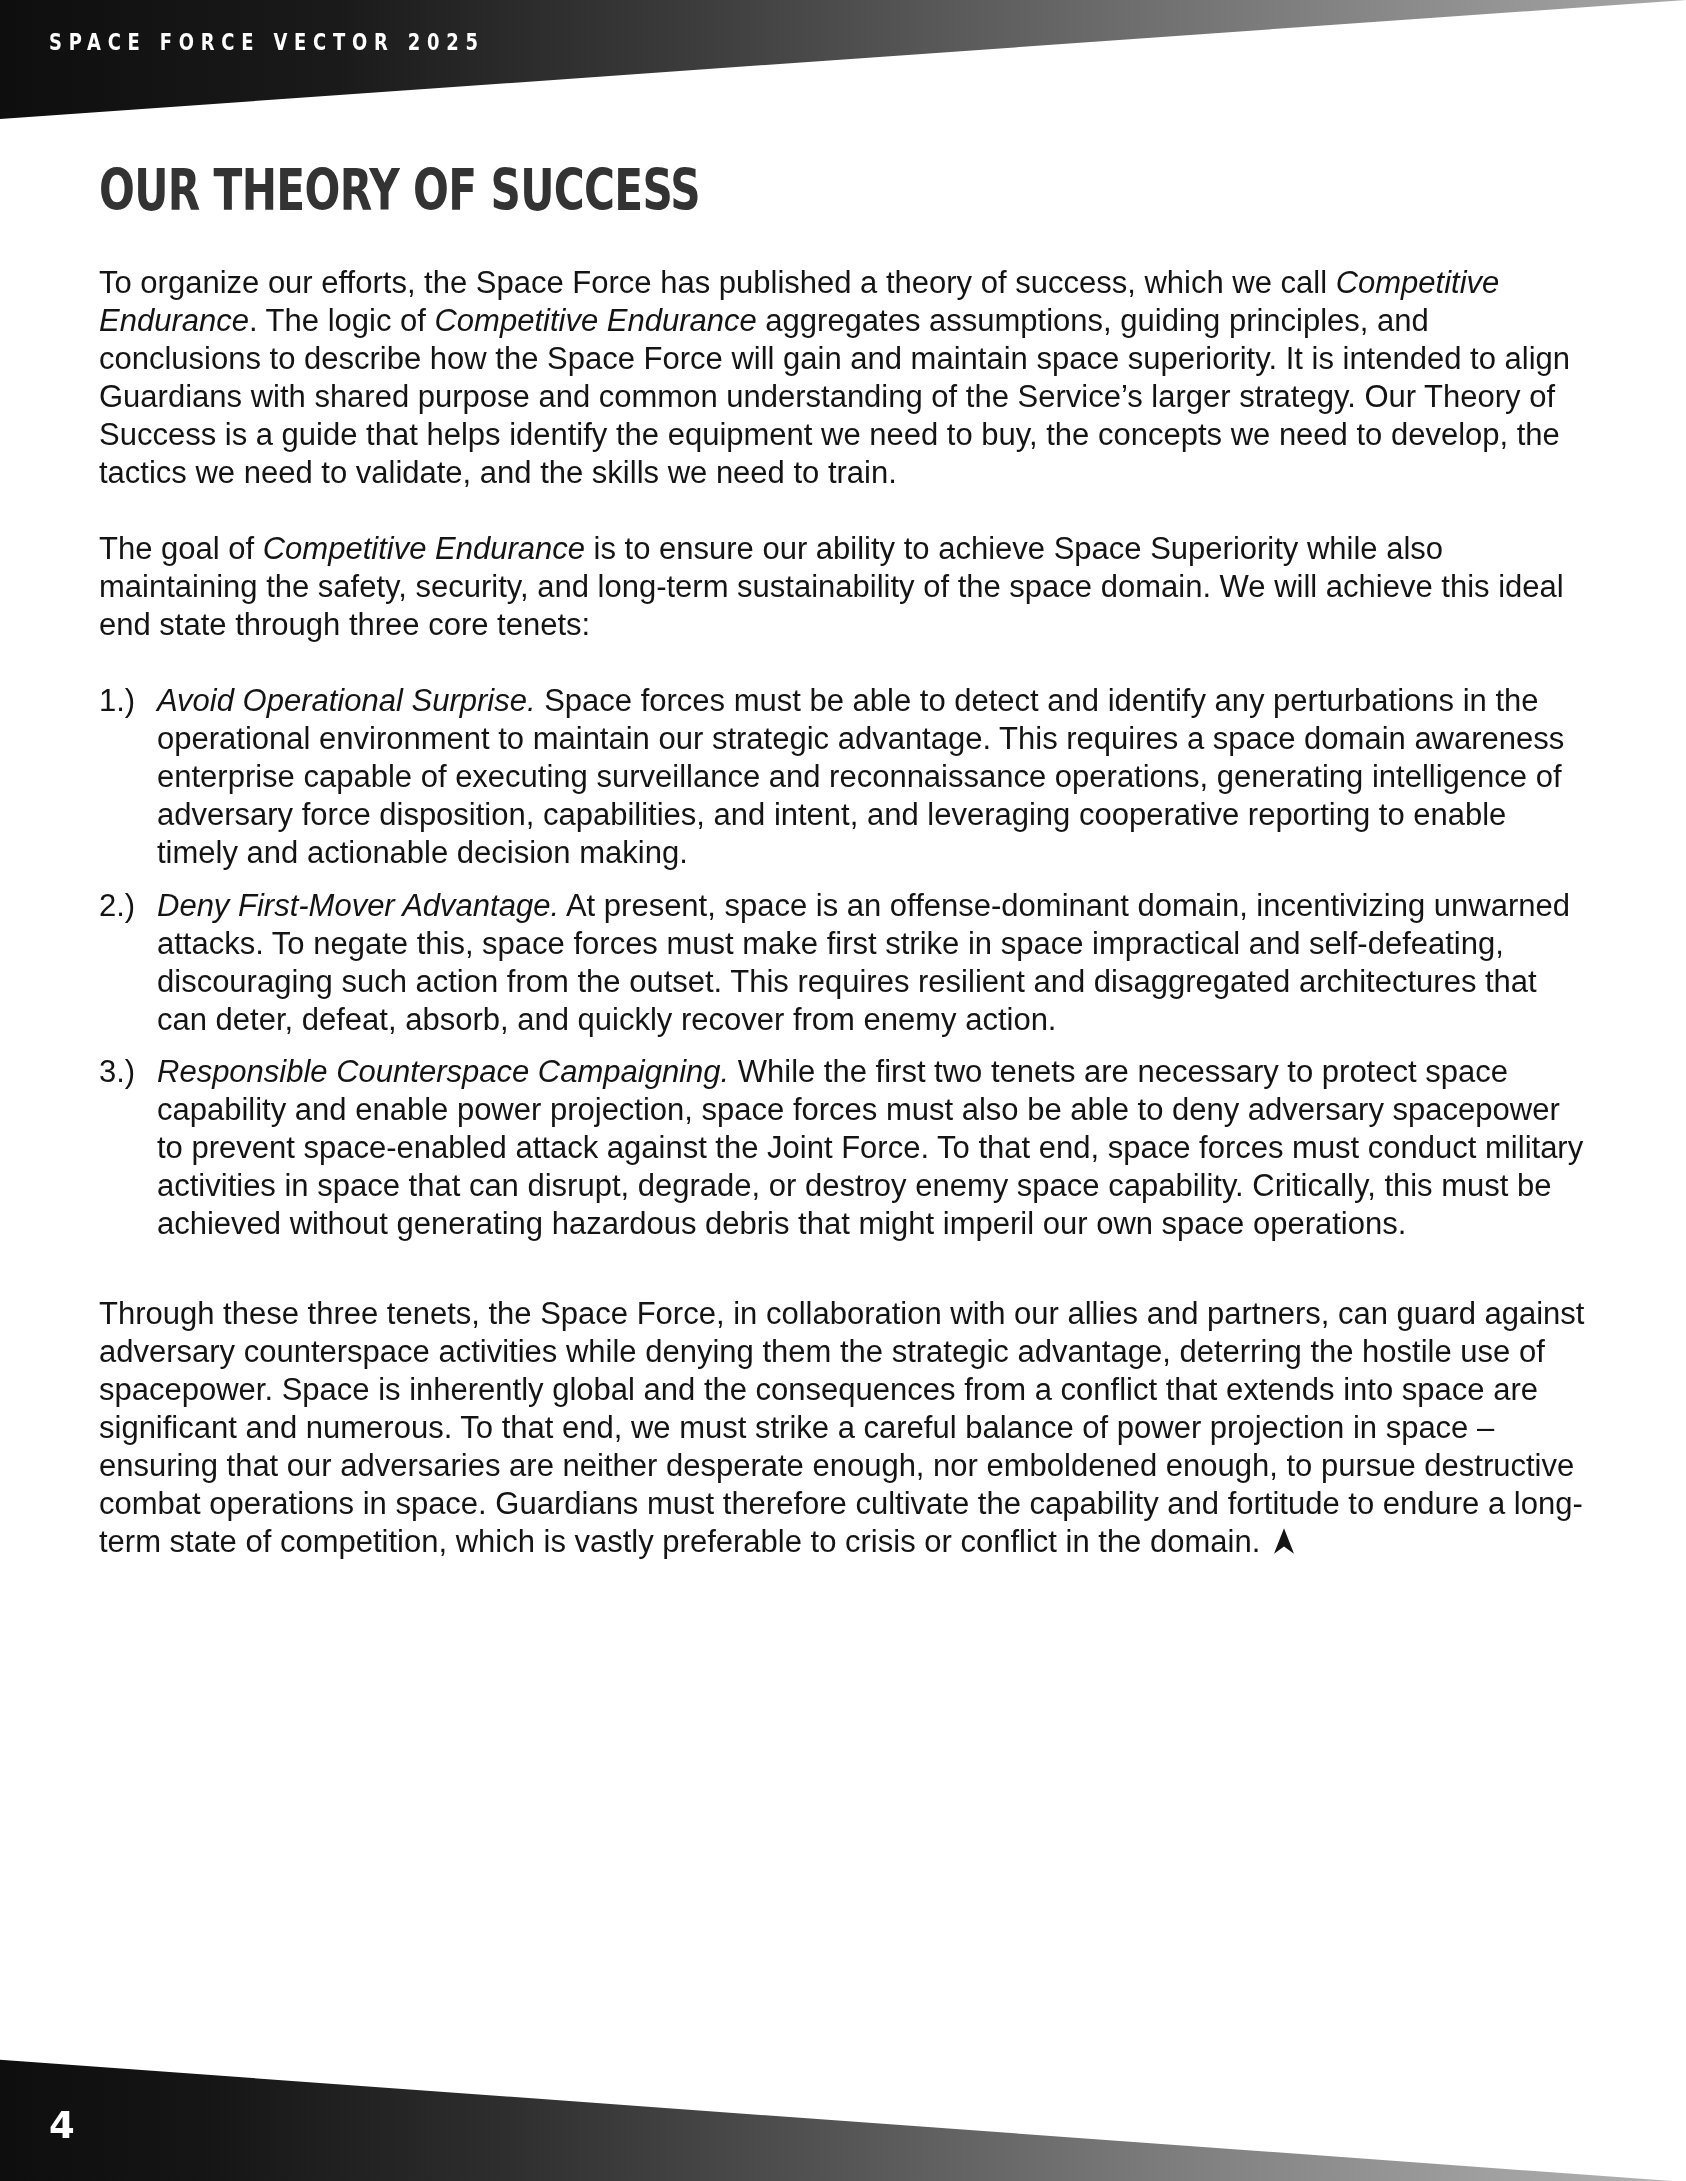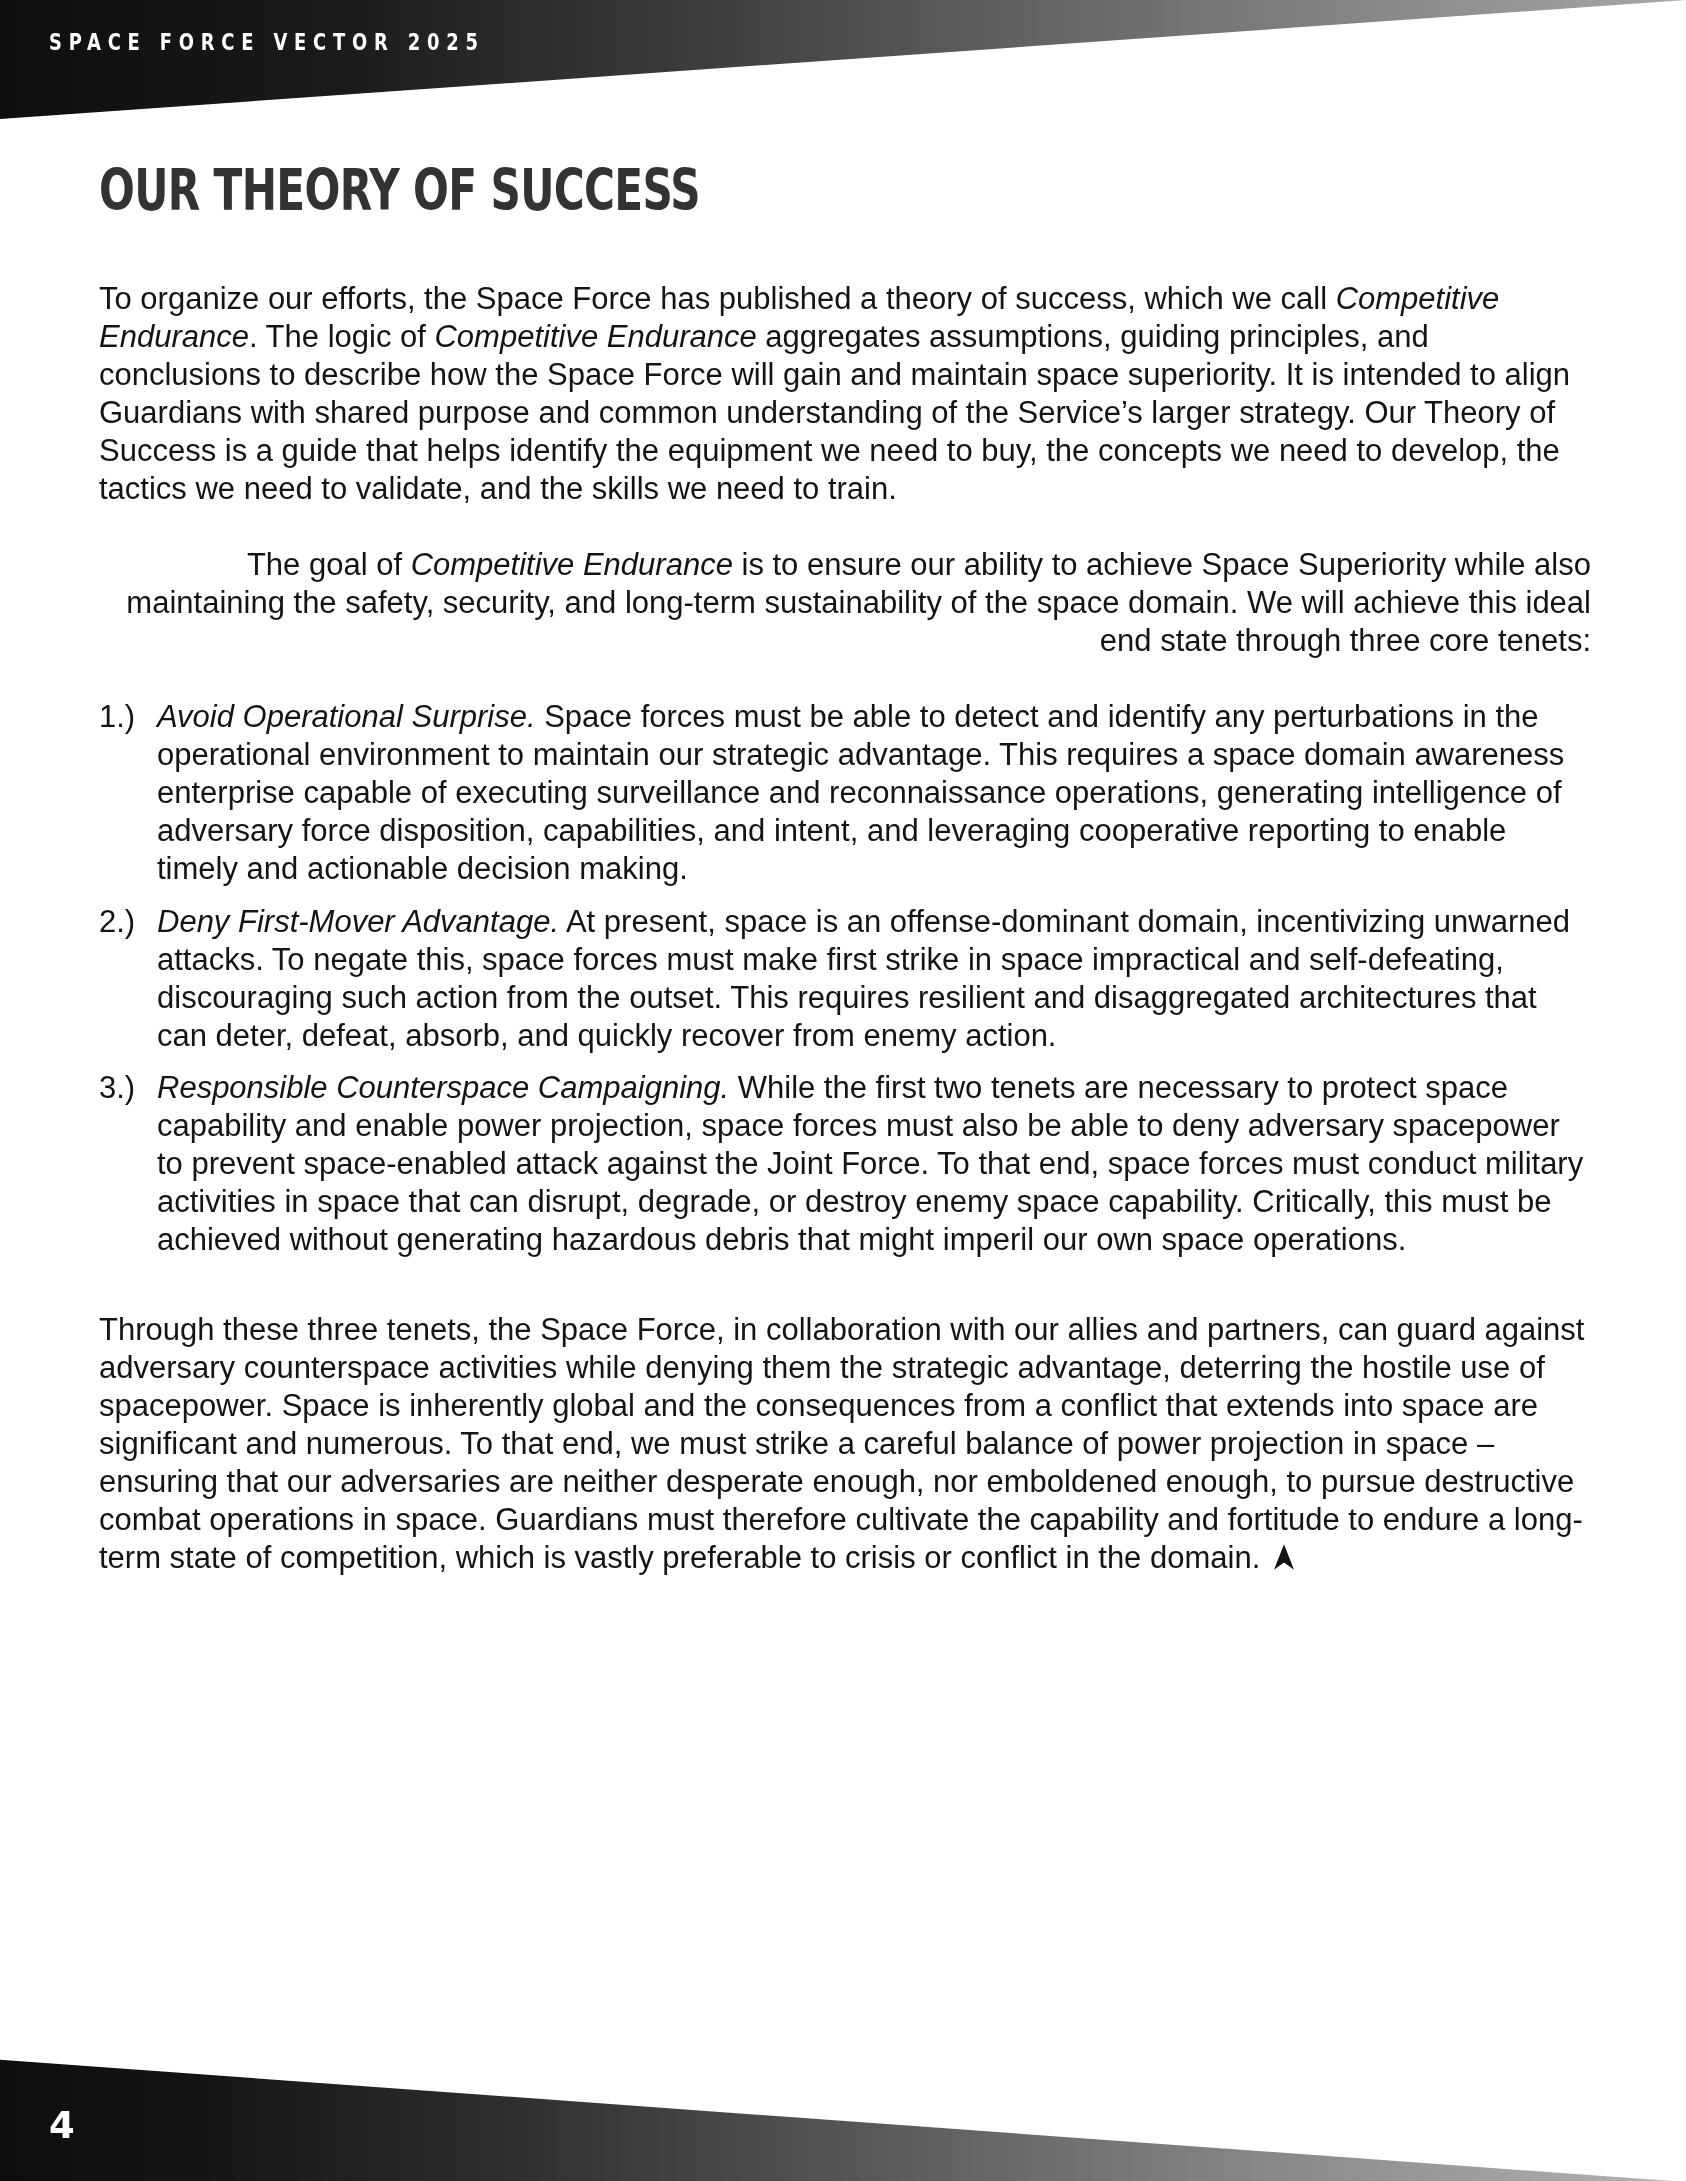--- a/index.html
+++ b/index.html
@@ -64,27 +64,26 @@
       transform-origin: left top;
       white-space: nowrap;
     }
     .content {
       position: absolute;
       left: 99px; top: 264px;
       width: 1492px;
       font-size: 31px;
       line-height: 38px;
       color: #141414;
-      margin-top: 16px;
     }
     .content p {
       margin: 0;
     }
     .para-1 { margin-bottom: 38px !important; }
-    .para-2 { margin-bottom: 38px !important; text-align: right; }
+    .para-2 { margin-bottom: 38px !important; }
     .tenets {
       list-style: none;
       margin: 0;
       padding: 0;
     }
     .tenet {
       position: relative;
       padding-left: 58px;
       margin-bottom: 14.7px;
     }

